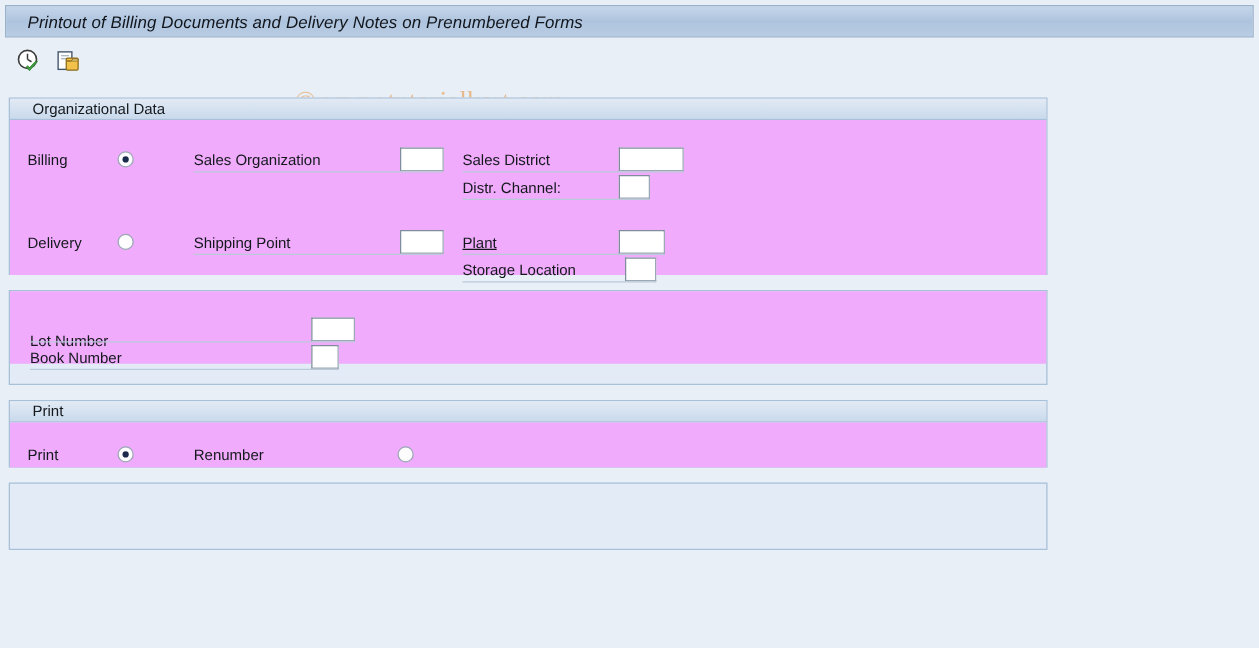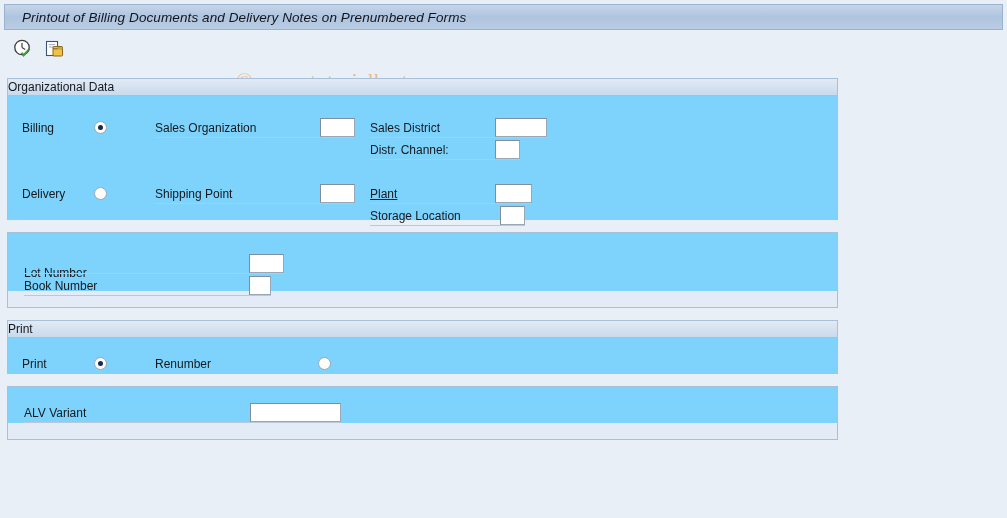--- a/index.html
+++ b/index.html
@@ -79,27 +79,27 @@
     box-sizing: border-box;
     border: 1px solid #a8c0d8;
     background: #e3ecf6;
   }
   .panel-header {
     height: 16px;
     background: linear-gradient(to bottom, #e2eaf4 0%, #c9daec 100%);
     border-bottom: 1px solid #a8c0d8;
     display: flex;
     align-items: center;
-    padding-left: 0;
+    padding-left: 18px;
     font-size: 12px;
     color: #14181d;
   }
   .panel-body {
     position: relative;
-    background: #7dd3fc;
+    background: #f0abfc;
   }
 
   
   .fld-label {
     position: absolute;
     font-size: 12px;
     color: #14181d;
     white-space: nowrap;
     line-height: 14px;
   }
@@ -233,19 +233,13 @@
 
     <span class="fld-label" style="left:14px; top:19px;">Print</span>
     <span class="radio checked" style="left:86px; top:19px;"></span>
 
     <span class="fld-label" style="left:147px; top:19px;">Renumber</span>
     <span class="radio" style="left:310px; top:19px;"></span>
   </div>
 </div>
 
 <div class="panel" style="top:386px; height:54px;">
-  <div class="panel-body" style="height:36px;">
-
-    <span class="fld-label" style="left:16px; top:19px;">ALV Variant</span>
-    <span class="underline" style="left:16px; top:35px; width:317px;"></span>
-    <input class="inputbox" style="left: 242px; top: 16px; width: 91px;" value="">
-  </div>
 </div>
 
 </body></html>

